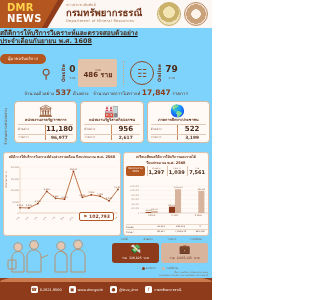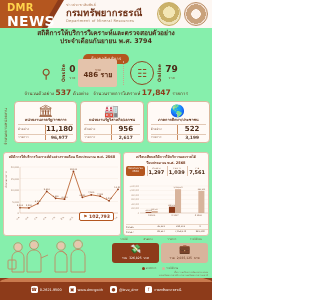--- a/index.html
+++ b/index.html
@@ -1,44 +1,44 @@
 <!DOCTYPE html>
 <html><head>
 <meta charset="utf-8">
 <style>
   html,body{margin:0;padding:0;}
   body{
     width:212px;height:300px;overflow:hidden;
     font-family:"DejaVu Sans","Liberation Sans",sans-serif;
     background:#ffffff;position:relative;
   }
-  .page{position:absolute;inset:0;background:#86efac;}
+  .page{position:absolute;inset:0;background:#7dd3fc;}
 
   
   .header{position:absolute;left:0;top:0;width:212px;height:28px;background:#fdf7f3;overflow:hidden;}
   .hdr-wedge{position:absolute;left:0;top:0;width:64px;height:28px;background:#8d3b1a;
     clip-path:polygon(0 0,100% 0,74% 100%,0 100%);}
   .hdr-wedge2{position:absolute;left:0;top:0;width:58px;height:28px;background:#b4561f;
     clip-path:polygon(0 0,100% 0,72% 100%,0 100%);}
   .dmr{position:absolute;left:7px;top:3px;color:#ffffff;line-height:1;}
   .dmr .d1{font-size:10px;font-weight:bold;letter-spacing:.3px;color:#ffd24a;}
-  .dmr .d2{font-size:14px;font-weight:bold;letter-spacing:.3px;color:#ffffff;margin-top:1px;}
+  .dmr .d2{font-size:10px;font-weight:bold;letter-spacing:.3px;color:#ffffff;margin-top:1px;}
   .hdr-txt{position:absolute;left:66px;top:2px;}
   .hdr-sub1{font-size:3.6px;color:#b07a55;letter-spacing:.1px;}
   .hdr-main{font-size:9.5px;color:#6d2f14;font-weight:bold;line-height:1.05;}
   .hdr-sub2{font-size:3.6px;color:#a9805e;letter-spacing:.25px;margin-top:1px;}
   .seals{position:absolute;right:4px;top:2px;display:flex;gap:3px;}
   .seal{width:22px;height:22px;border-radius:50%;}
   .seal1{background:radial-gradient(circle at 50% 42%,#f3e6b4 0 34%,#cbb26a 35% 58%,#efe3bb 59% 100%);
          border:1px solid #c6ab63;}
   .seal2{background:radial-gradient(circle at 50% 50%,#fdf4ec 0 30%,#c9a27c 31% 62%,#f1ded0 63% 100%);
          border:1px solid #bb8f67;}
 
   
-  .title-wrap{position:absolute;left:0;top:29px;width:212px;text-align:center;}
+  .title-wrap{position:absolute;left:0;top:29px;width:212px;text-align:left;text-decoration:underline;}
   .title1{font-size:6.6px;font-weight:bold;color:#4a2a17;line-height:1.25;}
   .title2{font-size:6.4px;font-weight:bold;color:#4a2a17;line-height:1.25;}
   .pill{display:inline-block;margin-top:2px;background:#b4561f;color:#fff;
         font-size:4.2px;padding:1.5px 8px;border-radius:7px;}
 
   
   .stats{position:absolute;left:0;top:57px;width:212px;height:32px;display:flex;
          align-items:center;justify-content:center;gap:0;}
   .stat{display:flex;align-items:center;gap:3px;padding:0 6px;}
   .stat + .stat{border-left:1px dotted #c9a58a;}
@@ -142,21 +142,21 @@
       <div class="hdr-sub2">Department of Mineral Resources</div>
     </div>
     <div class="seals">
       <div class="seal seal1"></div>
       <div class="seal seal2"></div>
     </div>
   </div>
 
   <div class="title-wrap">
     <div class="title1">สถิติการให้บริการวิเคราะห์และตรวจสอบตัวอย่าง</div>
-    <div class="title2">ประจำเดือนกันยายน พ.ศ. 3794</div>
+    <div class="title2">ประจำเดือนกันยายน พ.ศ. 1608</div>
     <div class="pill">ผู้มาขอรับบริการ</div>
   </div>
 
   <div class="stats">
     <div class="stat">
       <div class="pin-icon">⚲</div>
       <div class="vlabel">Onsite</div>
       <div>
         <div class="num">0</div>
         <div class="numunit">ราย</div>

